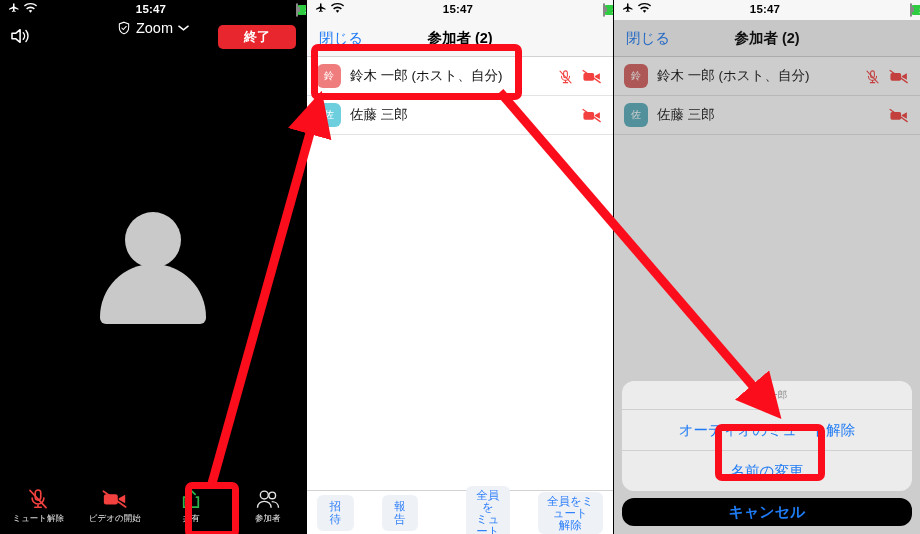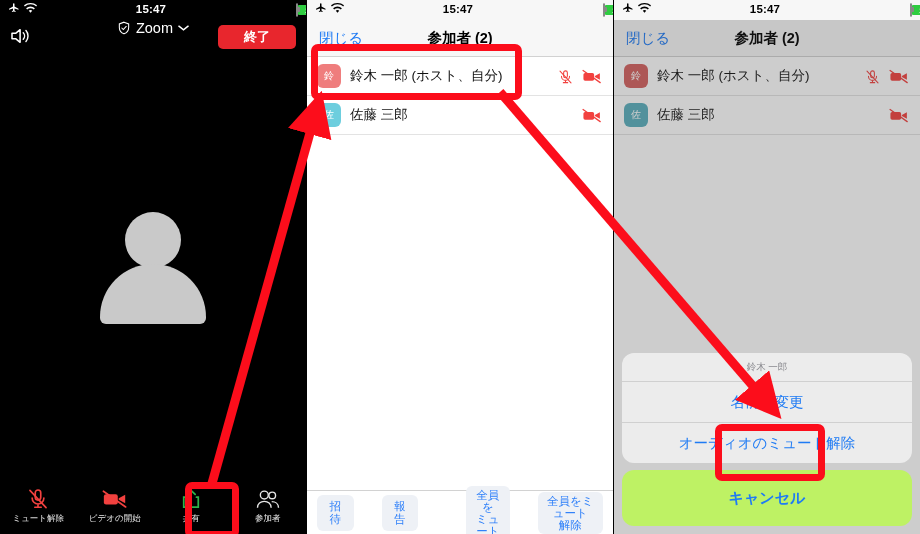--- a/index.html
+++ b/index.html
@@ -66,21 +66,21 @@
 
   
   .dim{position:absolute;left:0;top:20px;width:306px;height:514px;background:rgba(60,60,60,.26);}
   .sheet{position:absolute;left:8px;right:8px;bottom:8px;}
   .sheet-group{background:#ececec;border-radius:12px;overflow:hidden;margin-bottom:7px;}
   .sheet-title{height:28px;display:flex;align-items:center;justify-content:center;
                font-size:9.5px;color:#8a8a8f;border-bottom:1px solid #d0d0d0;}
   .sheet-item{height:40px;display:flex;align-items:center;justify-content:center;
               font-size:14.5px;color:#1f7bf4;border-bottom:1px solid #d0d0d0;}
   .sheet-item:last-child{border-bottom:none;}
-  .sheet-cancel{background:#bef264;border-radius:12px;height:56px;display:flex;align-items:center;
+  .sheet-cancel{background:#000000;border-radius:12px;height:28px;display:flex;align-items:center;
                 justify-content:center;font-size:15px;font-weight:bold;color:#1f7bf4;}
 
   
   .hl{position:absolute;border:7px solid #fc0d1b;border-radius:7px;box-sizing:border-box;pointer-events:none;}
   .anno-svg{position:absolute;left:0;top:0;width:920px;height:534px;pointer-events:none;}
 </style>
 </head>
 <body>
 
 <div class="stage">
@@ -299,22 +299,22 @@
           </svg>
         </span>
       </div>
     </div>
 
     <div class="dim"></div>
 
     <div class="sheet">
       <div class="sheet-group">
         <div class="sheet-title">鈴木 一郎</div>
+        <div class="sheet-item">オーディオのミュート解除</div>
         <div class="sheet-item">名前の変更</div>
-        <div class="sheet-item">オーディオのミュート解除</div>
       </div>
       <div class="sheet-cancel">キャンセル</div>
     </div>
   </div>
 
   <div class="panel-sep" style="left:306px"></div>
   <div class="panel-sep" style="left:613px"></div>
 
   <svg class="anno-svg">
     <defs>

